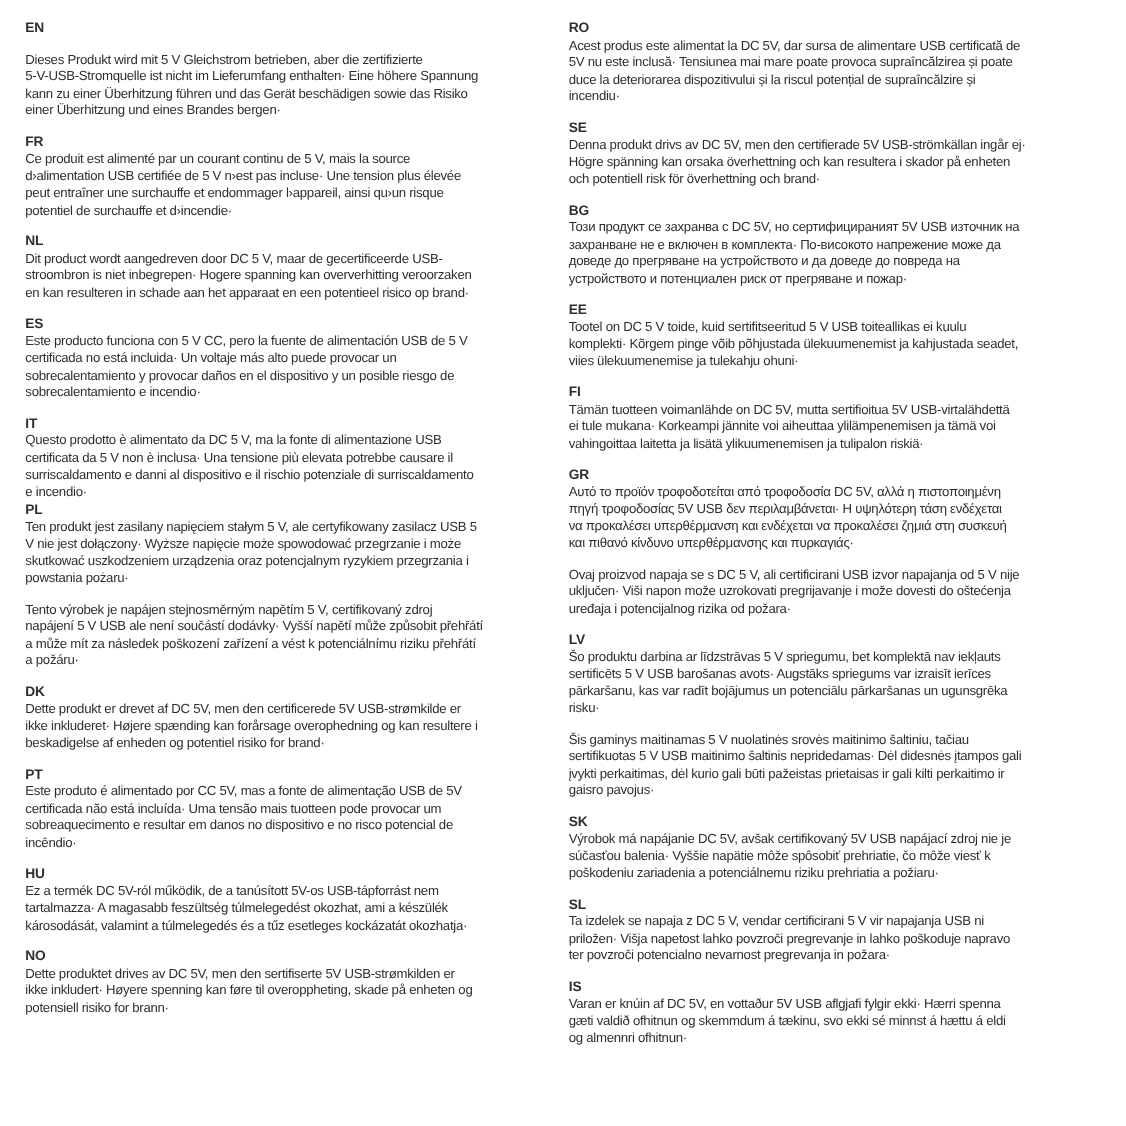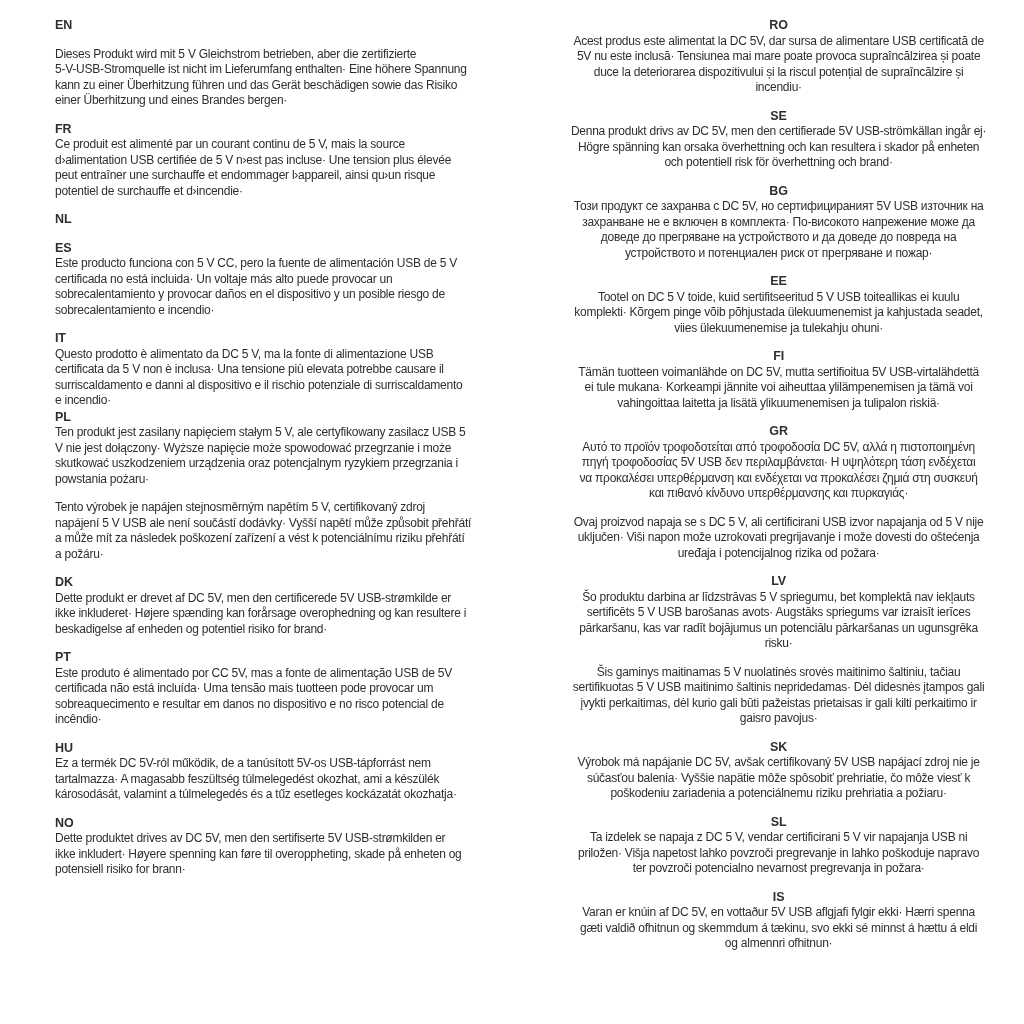--- a/index.html
+++ b/index.html
@@ -9,25 +9,24 @@
     width: 1024px;
     height: 1024px;
     overflow: hidden;
   }
   .page {
     box-sizing: border-box;
     display: flex;
     padding: 18px 0 0 23px;
     font-family: "Liberation Sans", sans-serif;
     color: #2e2e2e;
-    margin-left: 32px;
   }
   .col { box-sizing: border-box; }
   .col-left  { width: 494px; }
-  .col-right { width: 507px; text-align: center; }
+  .col-right { width: 507px; }
   section.lang { margin-bottom: 13px; }
   section.lang.tight { margin-bottom: 1px; }
   .lang h2 {
     margin: 0;
     font-size: 12.5px;
     line-height: 15.5px;
     font-weight: 700;
     letter-spacing: -0.1px;
   }
   .lang p {
@@ -55,20 +54,23 @@
     </section>
     <section class="lang">
       <h2>FR</h2>
       <p>Ce produit est alimenté par un courant continu de 5 V, mais la source
 d›alimentation USB certifiée de 5 V n›est pas incluse· Une tension plus élevée
 peut entraîner une surchauffe et endommager l›appareil, ainsi qu›un risque
 potentiel de surchauffe et d›incendie·</p>
     </section>
     <section class="lang">
       <h2>NL</h2>
+      <p>Dit product wordt aangedreven door DC 5 V, maar de gecertificeerde USB-
+stroombron is niet inbegrepen· Hogere spanning kan oververhitting veroorzaken
+en kan resulteren in schade aan het apparaat en een potentieel risico op brand·</p>
     </section>
     <section class="lang">
       <h2>ES</h2>
       <p>Este producto funciona con 5 V CC, pero la fuente de alimentación USB de 5 V
 certificada no está incluida· Un voltaje más alto puede provocar un
 sobrecalentamiento y provocar daños en el dispositivo y un posible riesgo de
 sobrecalentamiento e incendio·</p>
     </section>
     <section class="lang tight">
       <h2>IT</h2>

